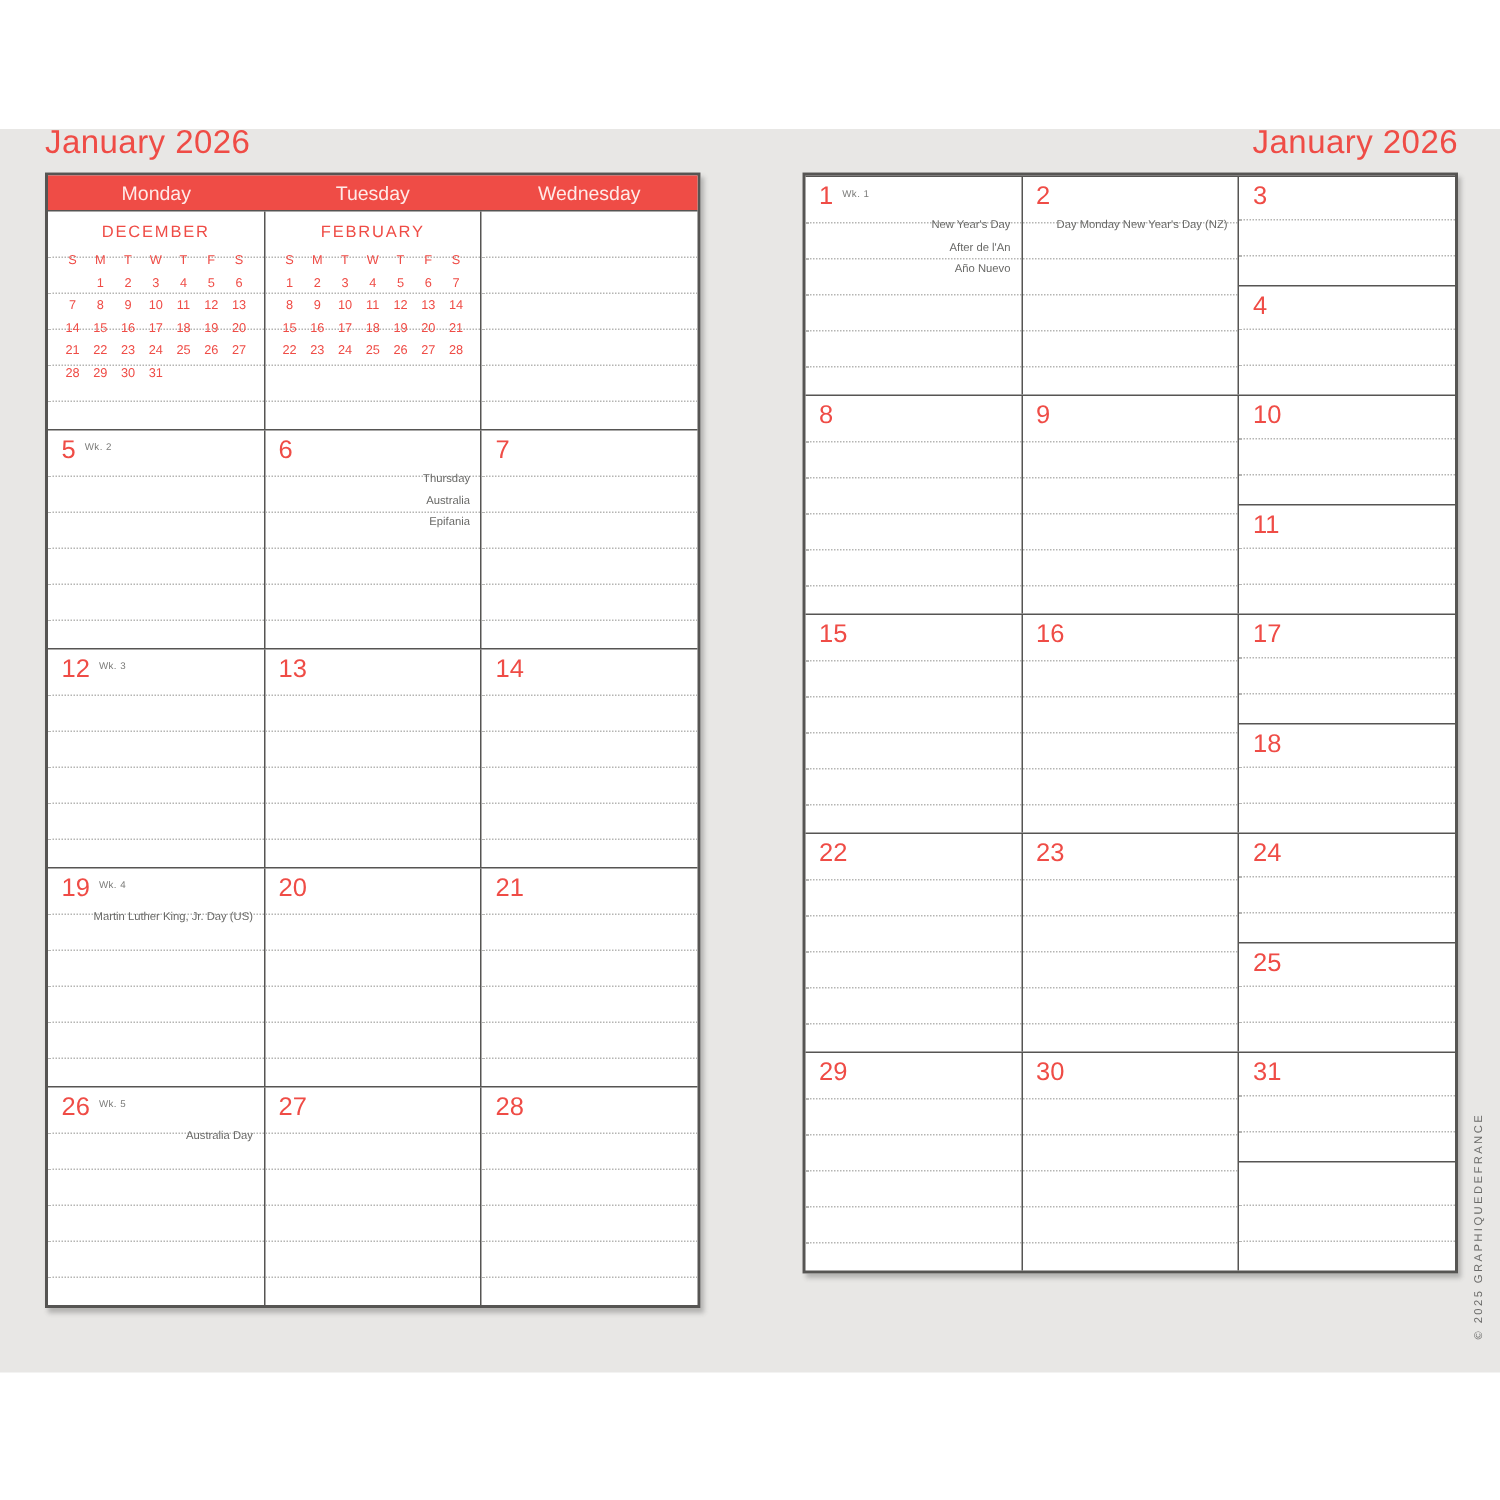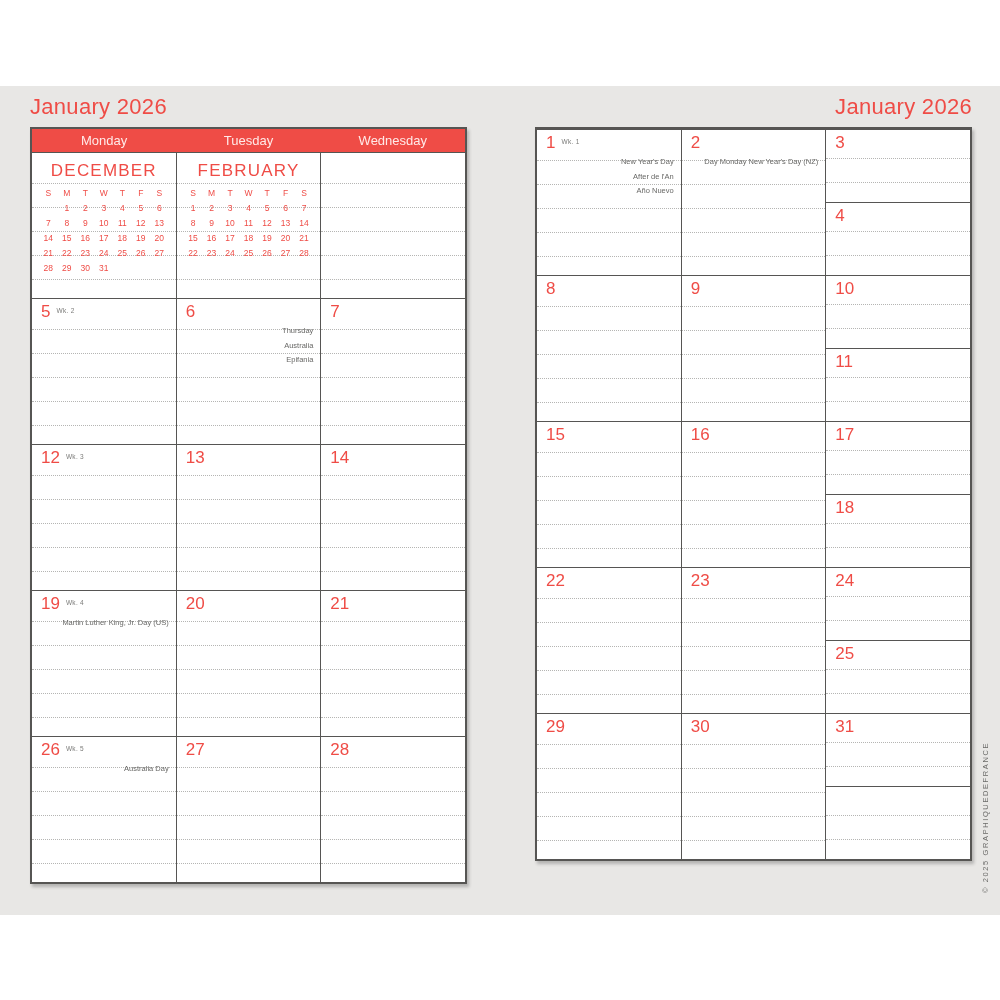--- a/index.html
+++ b/index.html
@@ -7,41 +7,41 @@
     --line:#565553;
     --dot:#b5b5b3;
     --gray:#e8e7e5;
     --holiday:#686866;
     --hdrtext:#ffeae8;
   }
   *{box-sizing:border-box;margin:0;padding:0}
   html,body{width:1000px;height:1000px}
   body{background:#ffffff;font-family:"Liberation Sans",sans-serif;position:relative;overflow:hidden}
   .gray-panel{position:absolute;left:0;top:86px;width:1000px;height:829px;background:var(--gray)}
-  .page{position:absolute;top:94px;width:437px}
+  .page{position:absolute;top:82px;width:437px}
   .page-left{left:30px}
   .page-right{left:535px}
   .page-title{font-size:22px;color:var(--accent);height:26px;margin-bottom:7px;letter-spacing:.3px}
   .page-title.right{text-align:right}
   .grid{position:relative;background:#fff;border:2px solid var(--line);box-shadow:2px 3px 3px rgba(60,60,58,.30)}
   .grid-header{display:flex;height:23px;background:var(--accent)}
   .grid-header .col{flex:1;color:var(--hdrtext);font-size:13px;line-height:24px;text-align:center}
   .row{display:flex;height:146px;border-top:1.5px solid var(--line)}
   .cell{flex:1;position:relative;border-left:1.5px solid var(--line);overflow:hidden}
   .cell:first-child{border-left:none}
   .dotline{position:absolute;left:0;right:0;height:0;border-top:1px dotted var(--dot)}
   .date-row{position:absolute;top:3px;left:9px;display:flex;align-items:flex-start;z-index:2}
   .date-num{font-size:17px;color:var(--accent)}
   .wk{font-size:6.5px;color:#7b7b79;margin:5px 0 0 6px;letter-spacing:.3px}
   .holidays{position:absolute;top:25px;right:7px;text-align:right;font-size:7.5px;line-height:14.5px;color:var(--holiday);z-index:2}
   .half{flex:1;position:relative}
   .half-bottom{border-top:1.5px solid var(--line)}
   .split{display:flex;flex-direction:column}
   .minical{padding-top:8px;text-align:center;color:var(--accent);position:relative;z-index:2}
-  .mc-title{font-size:17px;letter-spacing:1.2px;margin-bottom:5px}
+  .mc-title{font-size:11px;letter-spacing:1.2px;margin-bottom:5px}
   .mc-grid{display:grid;grid-template-columns:repeat(7,18.5px);justify-content:center;font-size:8.5px;line-height:15px}
   .copyright{position:absolute;left:981px;top:893px;transform-origin:0 0;transform:rotate(-90deg);font-size:7.5px;letter-spacing:1.6px;color:#6b6b69;white-space:nowrap}
 </style>
 </head>
 <body>
 
 <div class="gray-panel"></div>
 
 <div class="page page-left">
   <div class="page-title">January 2026</div>

